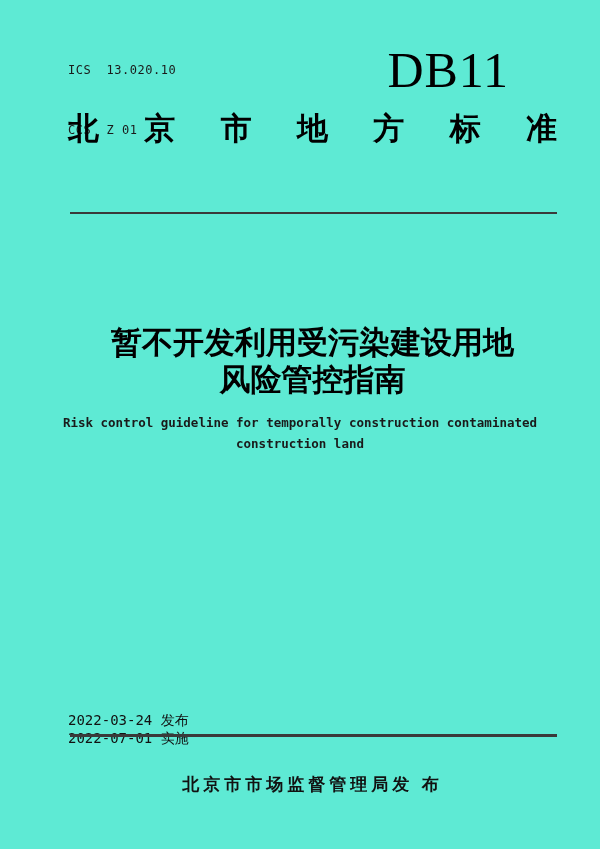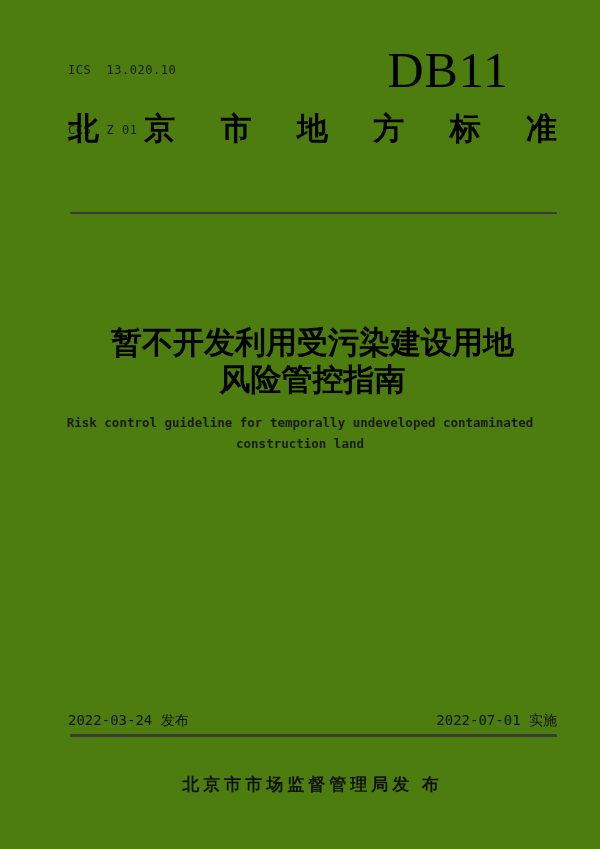--- a/index.html
+++ b/index.html
@@ -2,21 +2,21 @@
 <html><head>
 <meta charset="utf-8">
 <style>
   * { margin: 0; padding: 0; box-sizing: border-box; }
   html, body { background: #ffffff; }
   .page {
     position: relative;
     width: 600px;
     height: 849px;
     margin: 0 auto;
-    background: #4d7c0f;
+    background: #5eead4;
     color: #111111;
     font-family: "Liberation Sans", sans-serif;
     overflow: hidden;
   }
 
   .ics-block {
     position: absolute;
     left: 68px;
     top: 20px;
     font-family: "DejaVu Sans Mono", monospace;
@@ -102,20 +102,21 @@
     position: absolute;
     left: 68px;
     top: 712px;
     width: 489px;
     display: flex;
     justify-content: space-between;
     font-family: "DejaVu Sans Mono", "Liberation Sans", sans-serif;
     font-size: 14px;
     font-weight: 500;
     color: #111111;
+    flex-direction: column;
   }
 
   .publisher-row {
     position: absolute;
     left: 68px;
     top: 773px;
     width: 489px;
     text-align: center;
     font-size: 17px;
     font-weight: 600;
@@ -149,21 +150,21 @@
 
 
   <div class="rule header-rule"></div>
 
   <div class="title-cn">
     <div>暂不开发利用受污染建设用地</div>
     <div>风险管控指南</div>
   </div>
 
   <div class="title-en">
-    <div>Risk control guideline for temporally undeveloped contaminated</div>
+    <div>Risk control guideline for temporally construction contaminated</div>
     <div>construction land</div>
   </div>
 
   <div class="dates-row">
     <span>2022-03-24 发布</span>
     <span>2022-07-01 实施</span>
   </div>
 
   <div class="rule footer-rule"></div>
 

